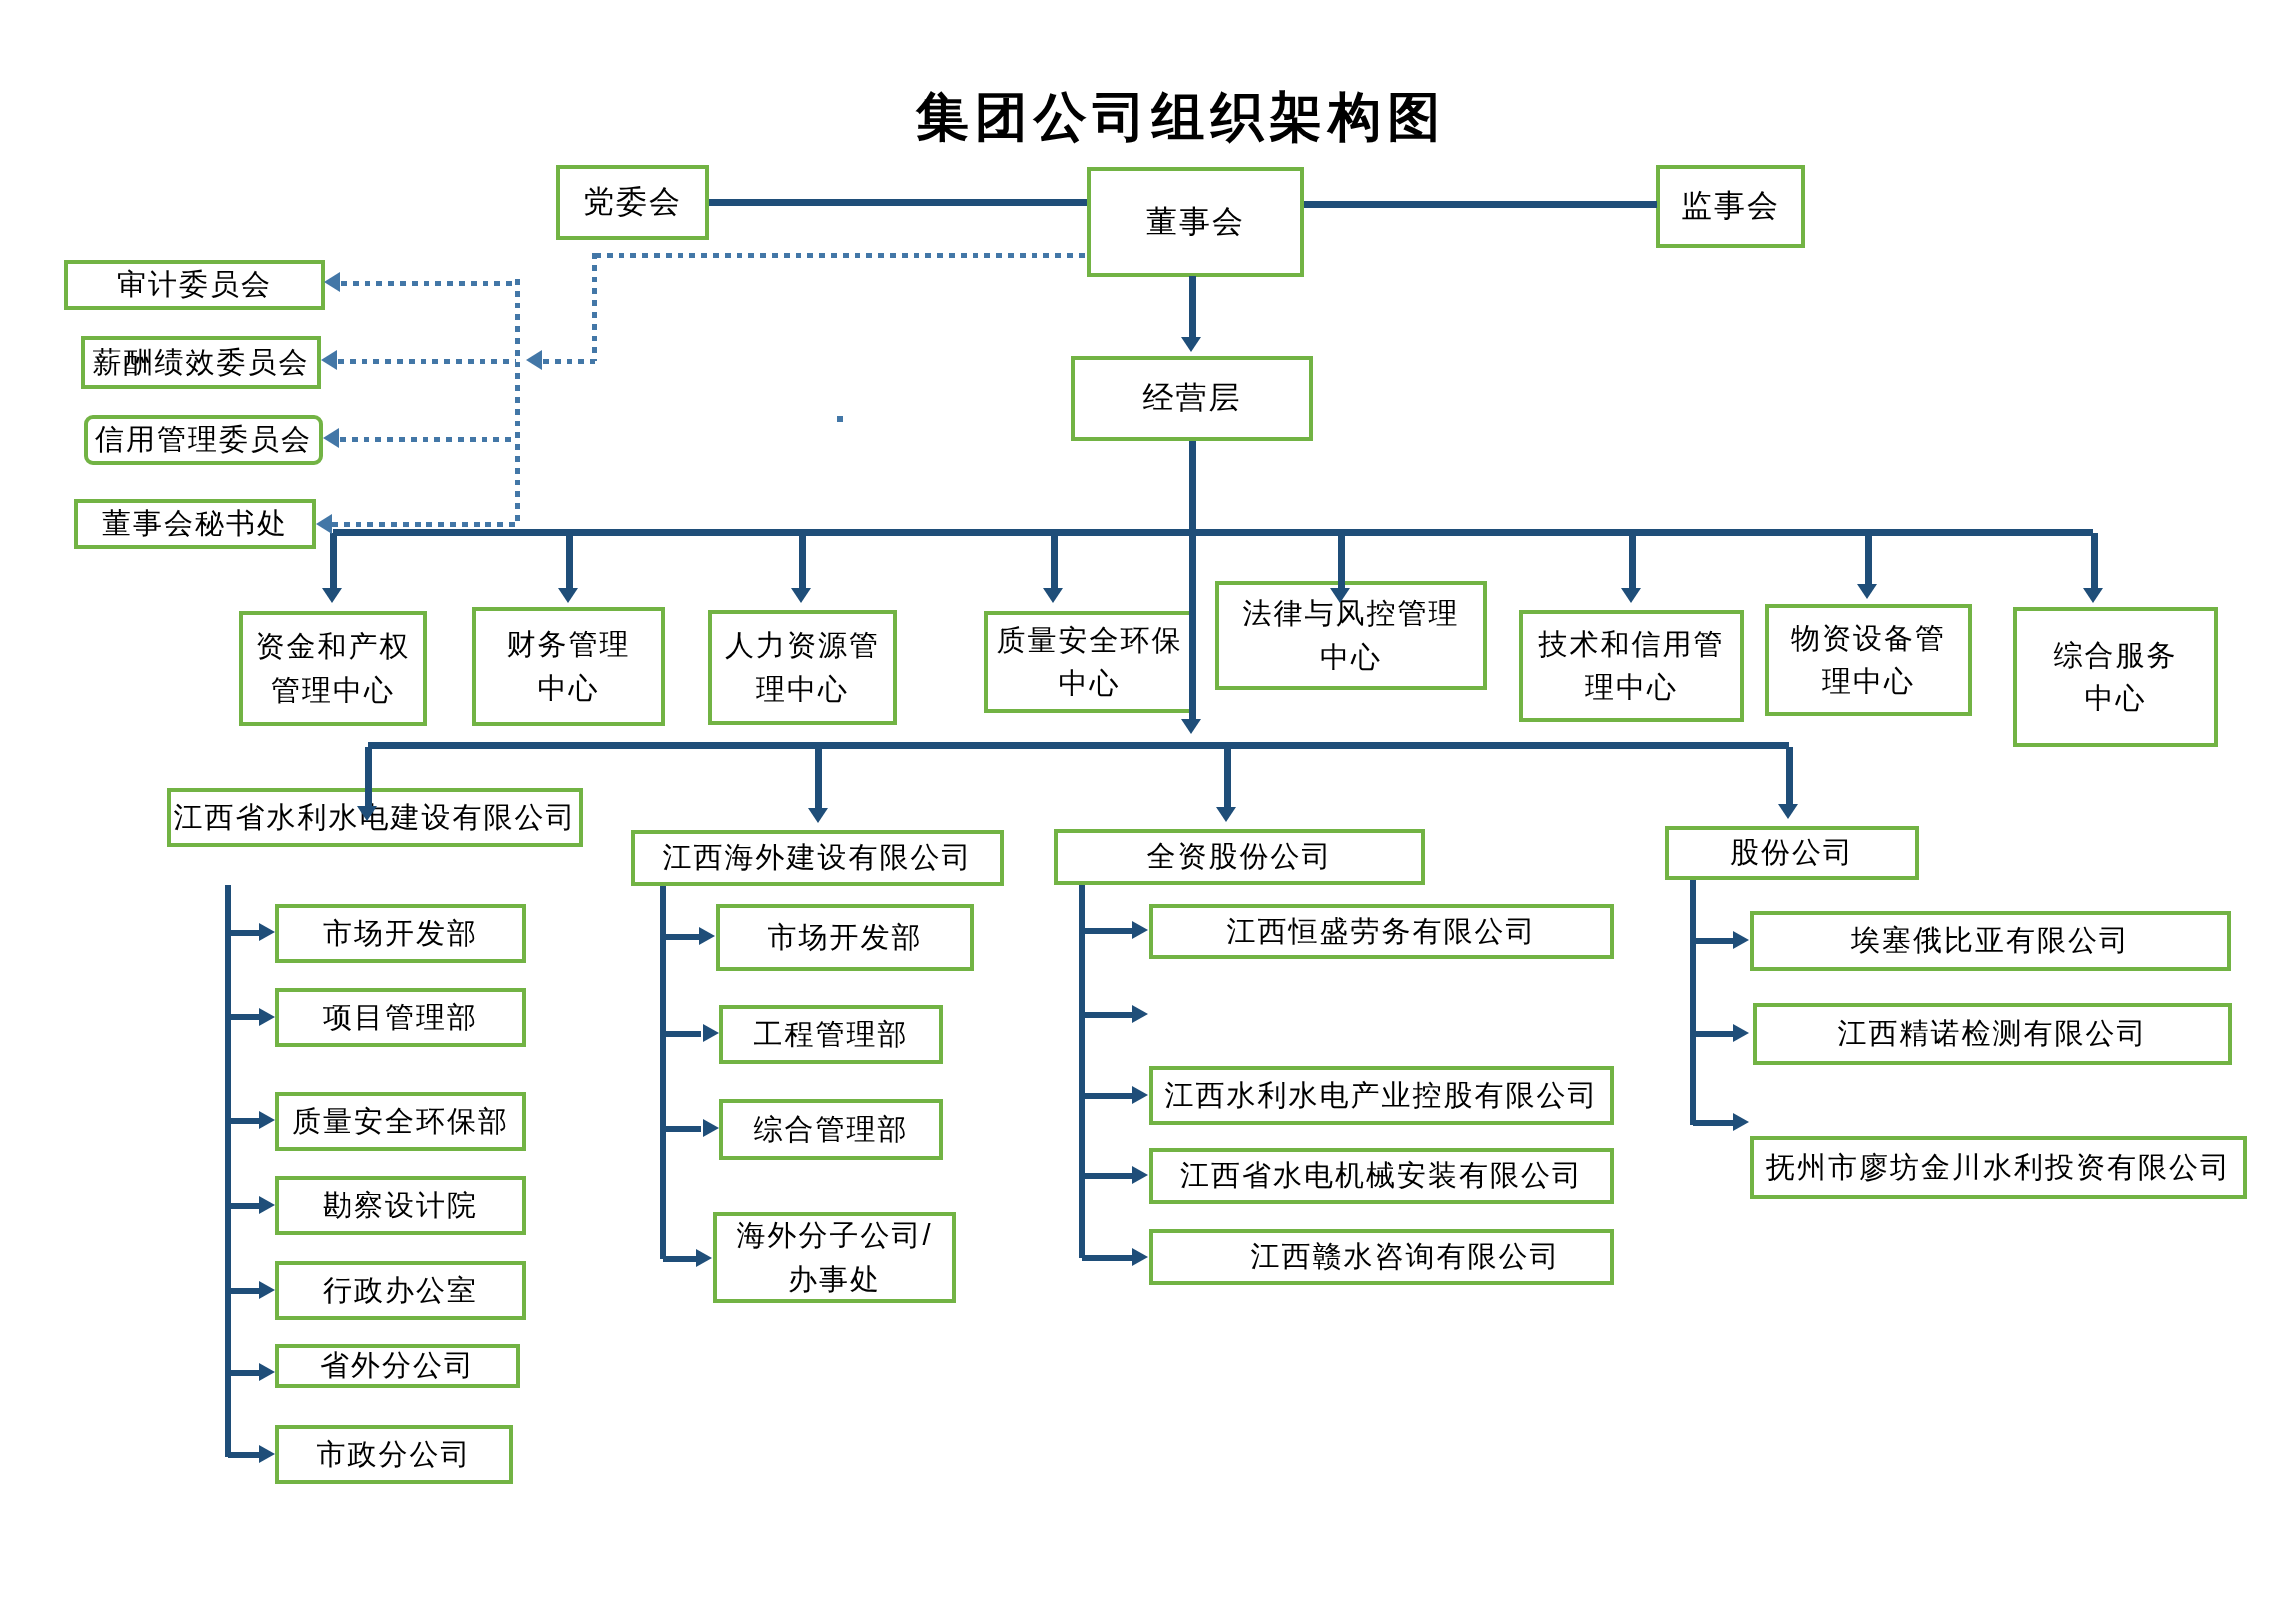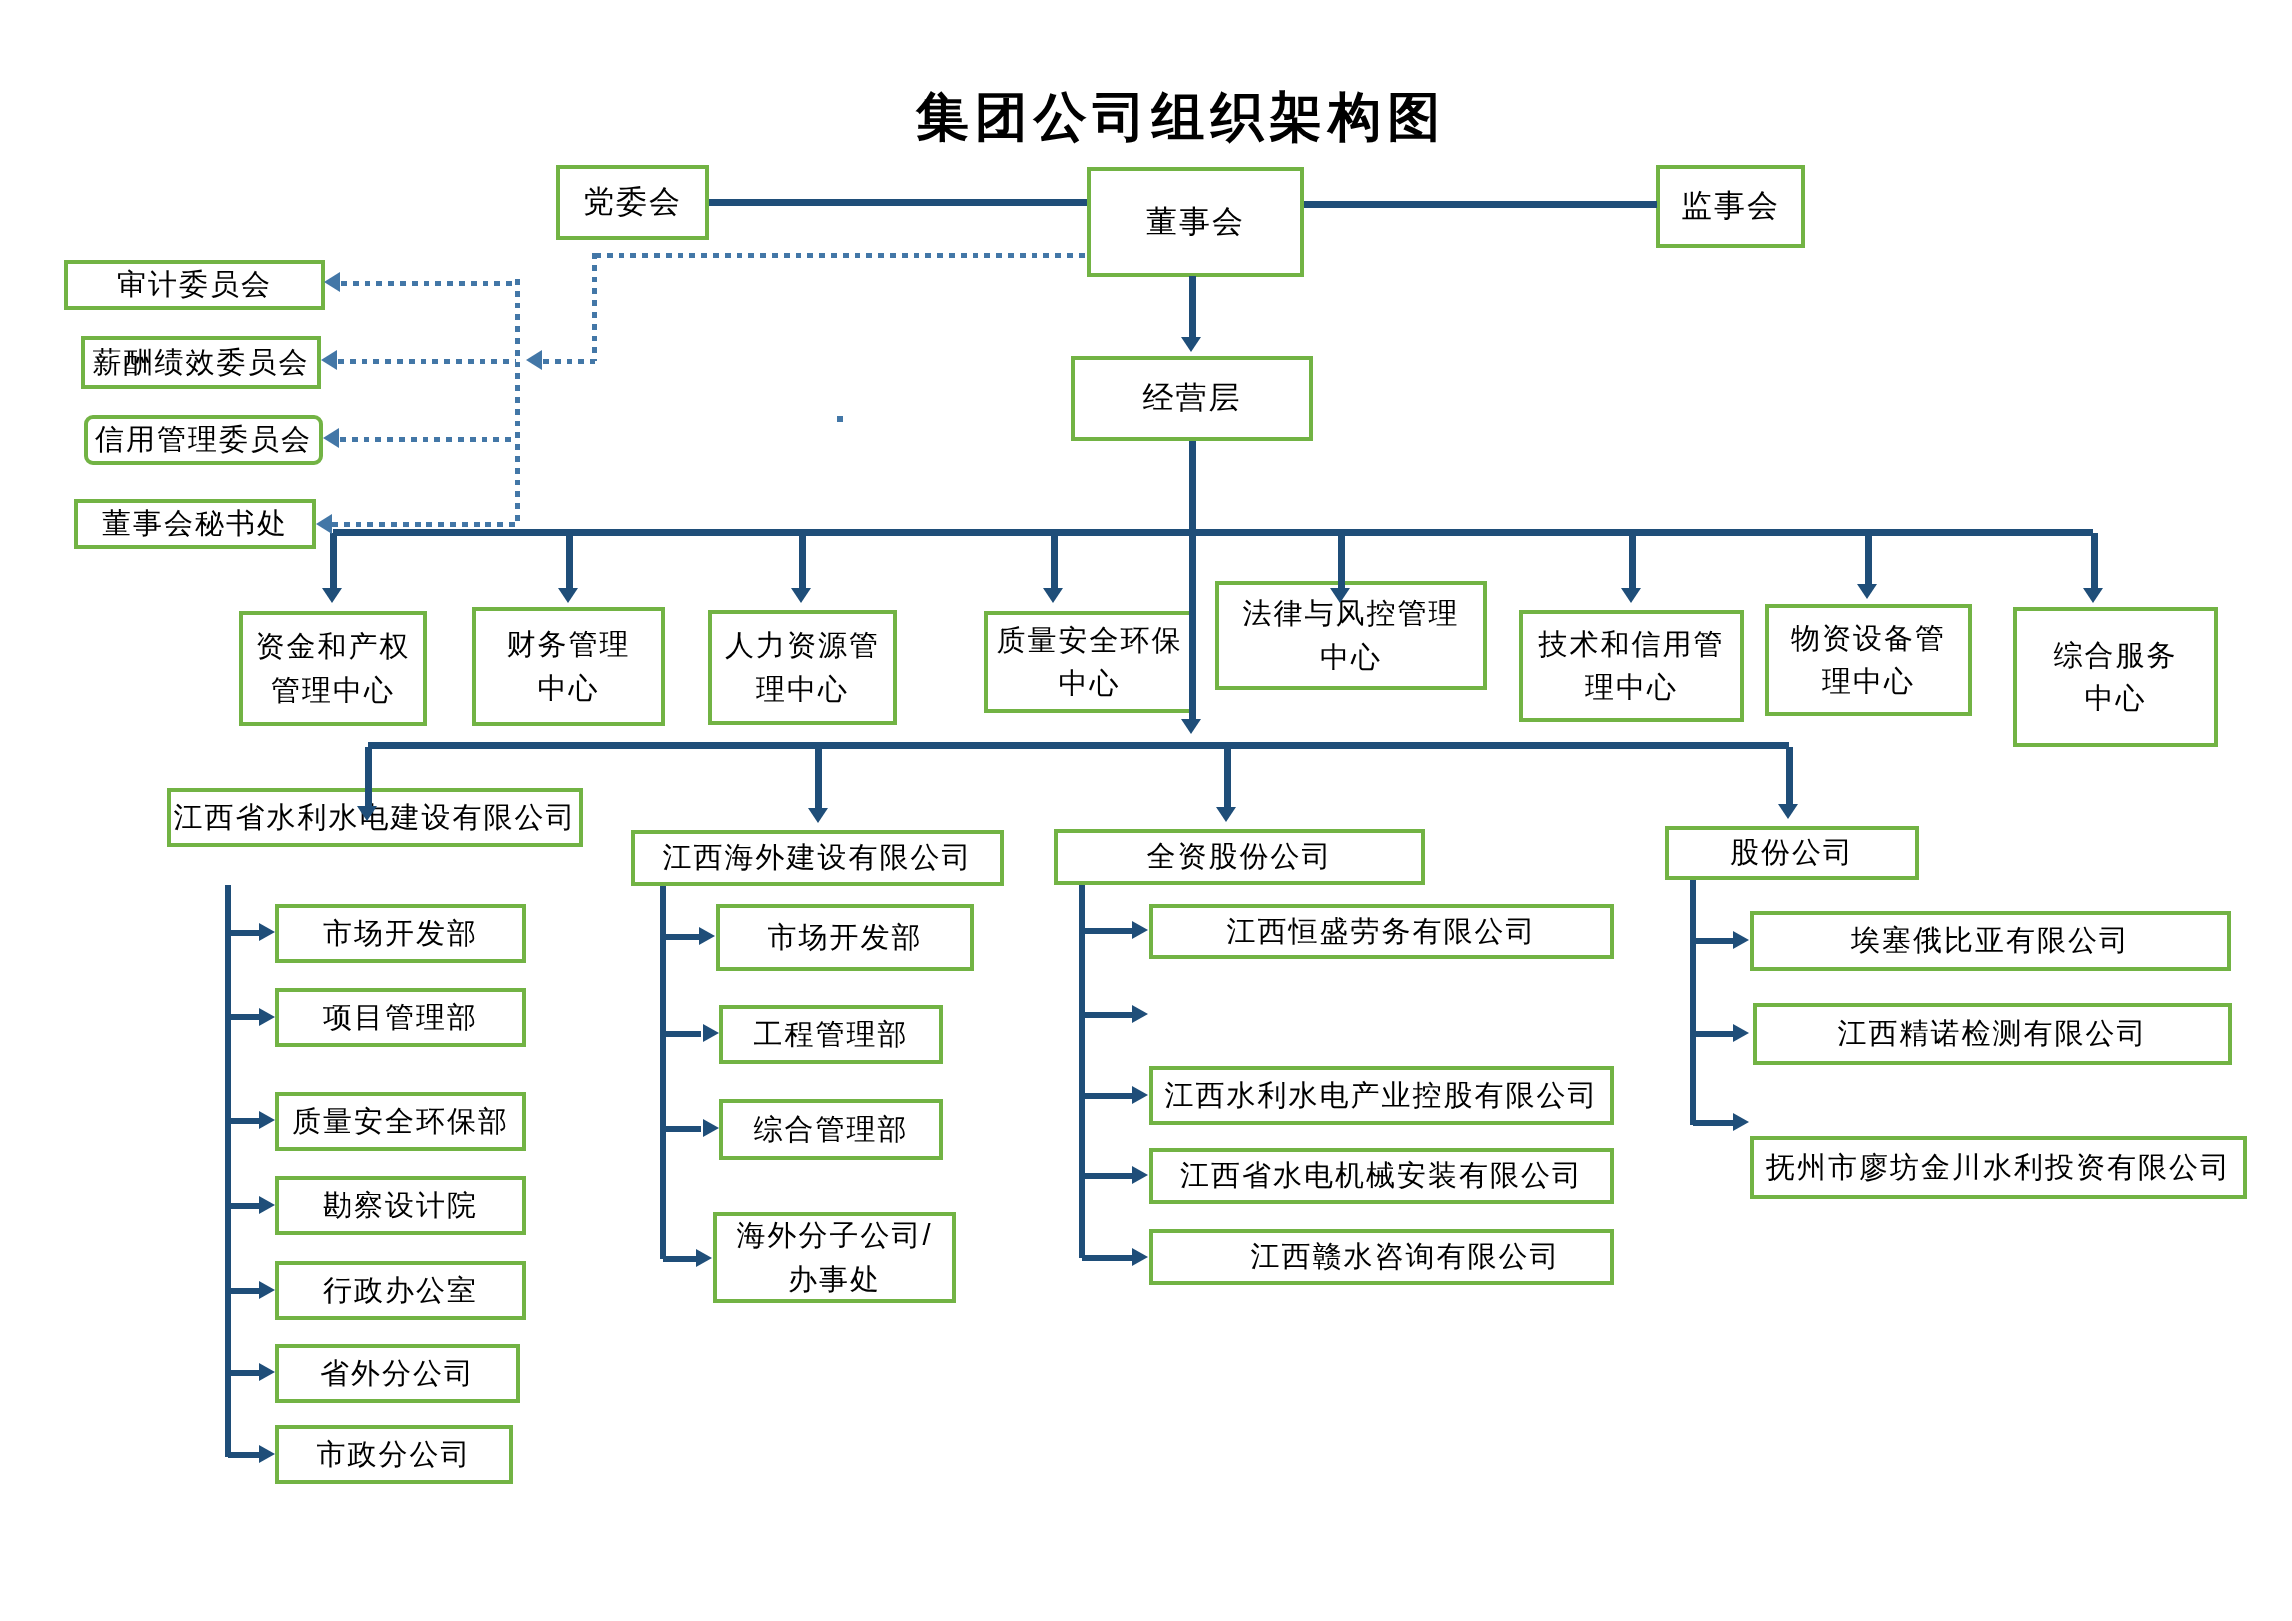--- a/index.html
+++ b/index.html
@@ -56,21 +56,21 @@
   <div class="node" style="left:167px;top:788px;width:416px;height:59px;">江西省水利水电建设有限公司</div>
   <div class="node" style="left:631px;top:830px;width:373px;height:56px;">江西海外建设有限公司</div>
   <div class="node" style="left:1054px;top:829px;width:371px;height:56px;">全资股份公司</div>
   <div class="node" style="left:1665px;top:826px;width:254px;height:54px;">股份公司</div>
 
   <div class="node" style="left:275px;top:904px;width:251px;height:59px;">市场开发部</div>
   <div class="node" style="left:275px;top:988px;width:251px;height:59px;">项目管理部</div>
   <div class="node" style="left:275px;top:1092px;width:251px;height:59px;">质量安全环保部</div>
   <div class="node" style="left:275px;top:1176px;width:251px;height:59px;">勘察设计院</div>
   <div class="node" style="left:275px;top:1261px;width:251px;height:59px;">行政办公室</div>
-  <div class="node" style="left:275px;top:1344px;width:245px;height:59px;">省外分公司</div>
+  <div class="node" style="left:275px;top:1344px;width:245px;height:44px;">省外分公司</div>
   <div class="node" style="left:275px;top:1425px;width:238px;height:59px;">市政分公司</div>
 
   <div class="node" style="left:716px;top:904px;width:258px;height:67px;">市场开发部</div>
   <div class="node" style="left:719px;top:1005px;width:224px;height:59px;">工程管理部</div>
   <div class="node" style="left:719px;top:1099px;width:224px;height:61px;">综合管理部</div>
   <div class="node" style="left:713px;top:1212px;width:243px;height:91px;">海外分子公司/
 办事处</div>
 
   <div class="node" style="left:1149px;top:904px;width:465px;height:55px;">江西恒盛劳务有限公司</div>
   <div class="node" style="left:1149px;top:1066px;width:465px;height:59px;">江西水利水电产业控股有限公司</div>

